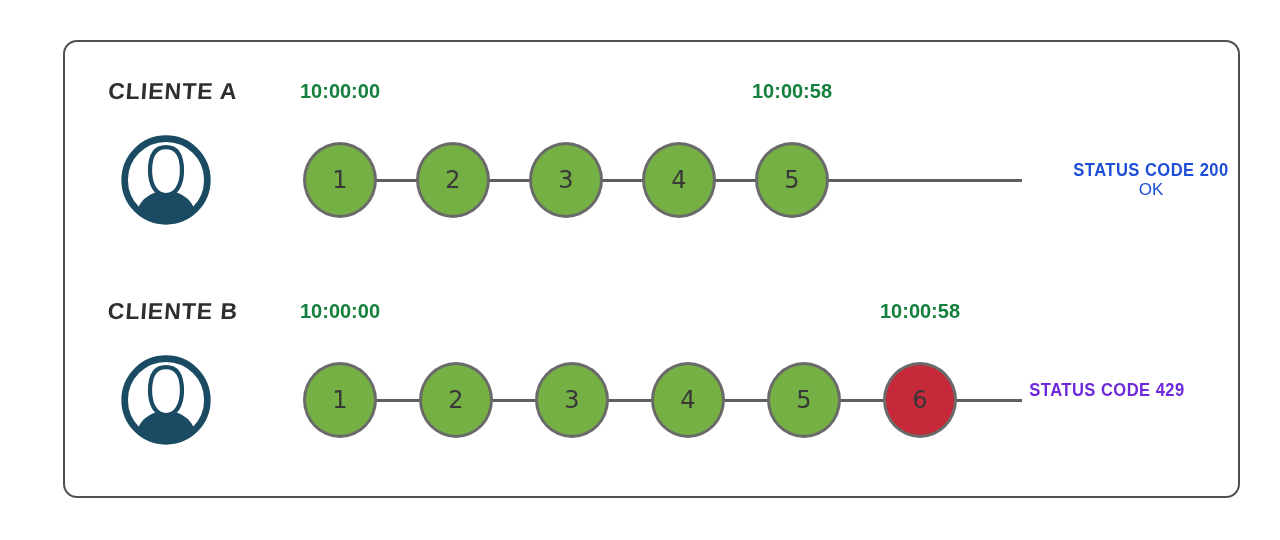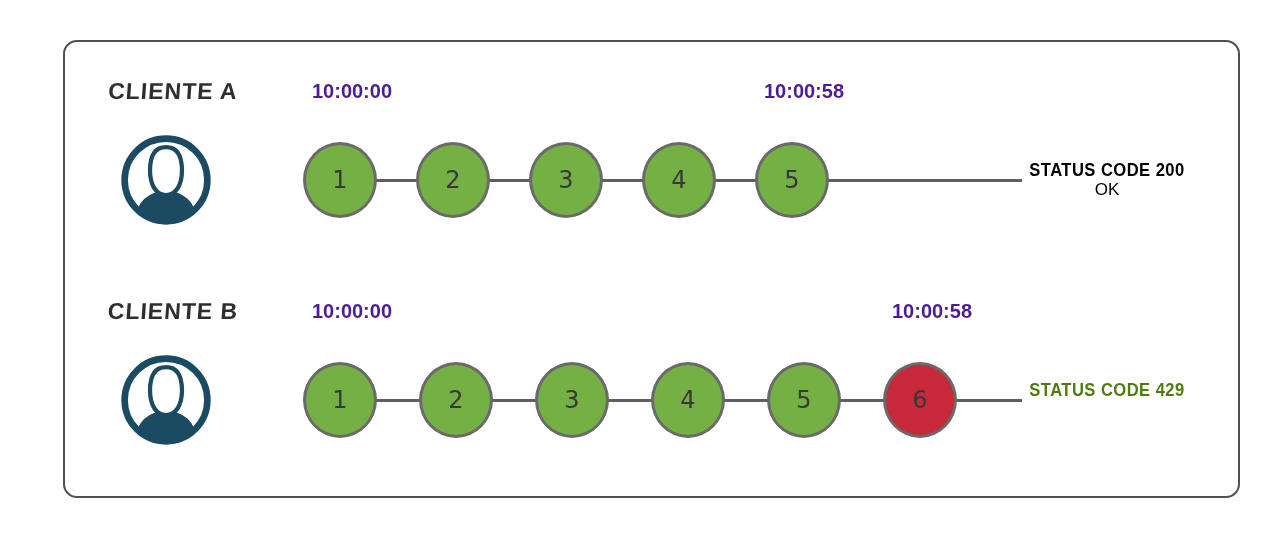--- a/index.html
+++ b/index.html
@@ -33,23 +33,22 @@
   .person-icon {
     position: absolute;
     width: 94px; height: 94px;
   }
   .timestamp {
     position: absolute;
     width: 96px;
     text-align: center;
     font-size: 20px;
     font-weight: 700;
-    color: #4c1d95;
+    color: #15803d;
     letter-spacing: 0px;
-    margin-left: 12px;
   }
   .timeline-line {
     position: absolute;
     height: 3px;
     background: #5f5f5f;
     z-index: 1;
   }
   .circle {
     position: absolute;
     width: 74px; height: 76px;
@@ -74,22 +73,22 @@
   .status-block .line1 {
     font-size: 18px;
     font-weight: 700;
     letter-spacing: 0.5px;
     transform: scaleX(0.92);
   }
   .status-block .line2 {
     font-size: 17px;
     font-weight: 400;
   }
-  .status-green { color: #000000; }
-  .status-red { color: #4d7c0f; }
+  .status-green { color: #1d4ed8; margin-left: 44px; }
+  .status-red { color: #6d28d9; }
   
   .rowA .client-label { left: 98px;  top: 78px; }
   .rowB .client-label { left: 98px;  top: 298px; }
   .rowA .person-icon  { left: 119px; top: 133px; }
   .rowB .person-icon  { left: 119px; top: 353px; }
   .rowA .ts-start { left: 292px; top: 80px; }
   .rowA .ts-end   { left: 744px; top: 80px; }
   .rowB .ts-start { left: 292px; top: 300px; }
   .rowB .ts-end   { left: 872px; top: 300px; }
   .rowA .timeline-line { left: 340px; top: 179px; width: 682px; }

